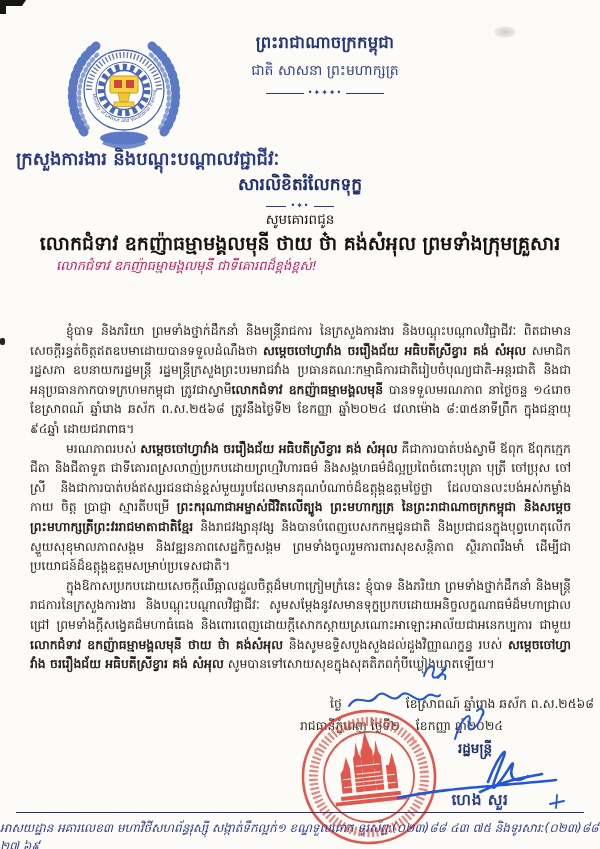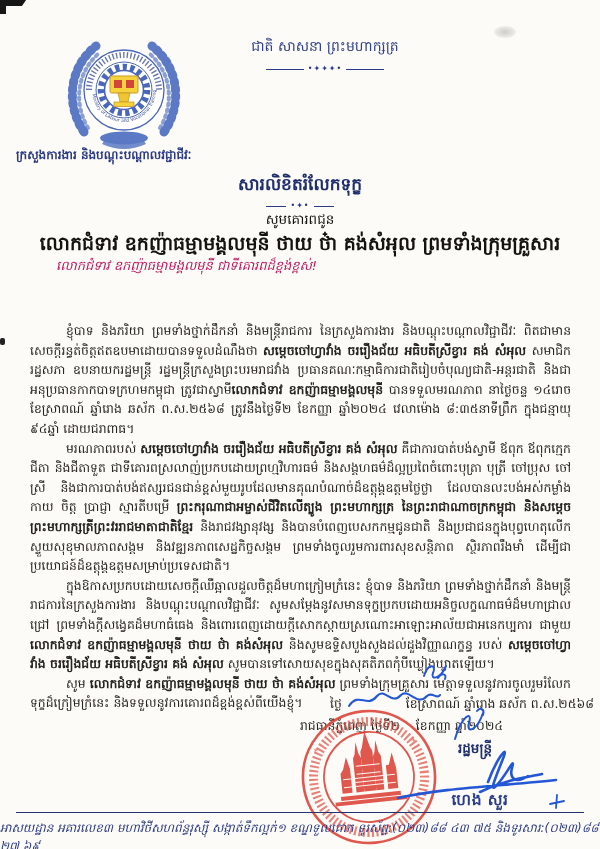--- a/index.html
+++ b/index.html
@@ -8,21 +8,21 @@
   .abs{position:absolute;}
   .center{text-align:center;}
   .b{font-weight:bold;}
 
   
   .kingdom-line{font-size:16.5px;font-weight:bold;color:#253578;letter-spacing:.2px;}
   .motto-line{font-size:14px;color:#32418a;margin-top:5px;}
   .ornament{display:flex;align-items:center;justify-content:center;gap:4px;color:#2b3a86;margin-top:7px;}
   .ornament .bar{height:1px;background:#2b3a86;flex:0 0 38px;}
   .ornament .mid{font-size:8px;line-height:8px;letter-spacing:1px;}
-  .ministry-line{font-size:12px;font-weight:bold;color:#2b3a86;}
+  .ministry-line{font-size:18px;font-weight:bold;color:#2b3a86;}
   .doc-title{font-size:17px;font-weight:bold;color:#1f2e6e;}
 
   
   .sal1{font-size:13.5px;font-weight:normal;color:#15130f;}
   .sal2{font-size:19px;font-weight:bold;color:#15130f;}
   .sal3{font-size:13px;font-style:italic;color:#be185d;}
 
   
   .body-block{left:30px;top:277px;width:541px;height:416px;overflow:hidden;
               font-size:12.4px;line-height:19.6px;text-align:justify;color:#262420;margin-top:44px;}
@@ -86,20 +86,21 @@
         <rect x="48" y="44" width="28" height="17" rx="1.5" fill="#f6d23d" stroke="#c9992a" stroke-width="1"></rect>
         <rect x="52" y="48" width="8" height="8" fill="#d0463a"></rect>
         <rect x="64" y="48" width="8" height="8" fill="#d0463a"></rect>
         <path d="M56,61 L68,61 L66,70 L58,70 Z" fill="#f1c532" stroke="#c9992a" stroke-width=".8"></path>
         <rect x="52" y="70" width="20" height="4.5" fill="#f6d23d" stroke="#c9992a" stroke-width=".8"></rect>
       </g>
     </svg>
   </div>
 
   <div class="abs center" style="left:200px;top:32px;width:250px;">
+    <div class="kingdom-line">ព្រះរាជាណាចក្រកម្ពុជា</div>
     <div class="motto-line">ជាតិ សាសនា ព្រះមហាក្សត្រ</div>
     <div class="ornament">
       <span class="bar"></span>
         <span class="mid">•✦✦✦•</span>
         <span class="bar"></span>
     </div>
   </div>
 
   <div class="abs ministry-line" style="left:16px;top:147px;">ក្រសួងការងារ និងបណ្ដុះបណ្ដាលវជ្ជាជីវៈ</div>
 
@@ -113,21 +114,20 @@
   </div>
 
   <div class="abs center sal1" style="left:150px;top:211px;width:300px;">សូមគោរពជូន</div>
   <div class="abs center sal2" style="left:20px;top:231px;width:560px;">លោកជំទាវ ឧកញ៉ាធម្មាមង្គលមុនី ថាយ ថ៎ា គង់សំអុល ព្រមទាំងក្រុមគ្រួសារ</div>
   <div class="abs sal3" style="left:56px;top:257px;">លោកជំទាវ ឧកញ៉ាធម្មាមង្គលមុនី ជាទីគោរពដ៏ខ្ពង់ខ្ពស់!</div>
 
   <div class="abs body-block">
       <p class="para"><span>ខ្ញុំបាទ និងភរិយា ព្រមទាំងថ្នាក់ដឹកនាំ និងមន្ត្រីរាជការ នៃក្រសួងការងារ និងបណ្ដុះបណ្ដាលវិជ្ជាជីវៈ ពិតជាមានសេចក្ដីរន្ធត់ចិត្តឥតឧបមាដោយបានទទួលដំណឹងថា </span><span class="b">សម្ដេចចៅហ្វាវាំង ចររឿងជ័យ អធិបតីស្រីខ្វារ គង់ សំអុល</span><span> សមាជិករដ្ឋសភា ឧបនាយករដ្ឋមន្ត្រី រដ្ឋមន្ត្រីក្រសួងព្រះបរមរាជវាំង ប្រធានគណៈកម្មាធិការជាតិរៀបចំបុណ្យជាតិ-អន្តរជាតិ និងជាអនុប្រធានកាកបាទក្រហមកម្ពុជា ត្រូវជាស្វាមី</span><span class="b">លោកជំទាវ ឧកញ៉ាធម្មាមង្គលមុនី</span><span> បានទទួលមរណភាព នាថ្ងៃចន្ទ ១៤រោច ខែស្រាពណ៍ ឆ្នាំរោង ឆស័ក ព.ស.២៥៦៨ ត្រូវនឹងថ្ងៃទី២ ខែកញ្ញា ឆ្នាំ២០២៤ វេលាម៉ោង ៨:៣៥នាទីព្រឹក ក្នុងជន្មាយុ ៩៤ឆ្នាំ ដោយជរាពាធ។</span></p>
       <p class="para"><span>មរណភាពរបស់ </span><span class="b">សម្ដេចចៅហ្វាវាំង ចររឿងជ័យ អធិបតីស្រីខ្វារ គង់ សំអុល</span><span> គឺជាការបាត់បង់ស្វាមី ឪពុក ឪពុកក្មេក ជីតា និងជីតាទួត ជាទីគោរពស្រលាញ់ប្រកបដោយព្រហ្មវិហារធម៌ និងសង្គហធម៌ដ៏ល្អប្រពៃចំពោះបុត្រា បុត្រី ចៅប្រុស ចៅស្រី និងជាការបាត់បង់ឥស្សរជនជាន់ខ្ពស់មួយរូបដែលមានគុណបំណាច់ដ៏ឧត្ដុង្គឧត្ដមថ្លៃថ្លា ដែលបានលះបង់អស់កម្លាំងកាយ ចិត្ត ប្រាជ្ញា ស្មារតីបម្រើ </span><span class="b">ព្រះករុណាជាអម្ចាស់ជីវិតលើត្បូង ព្រះមហាក្សត្រ នៃព្រះរាជាណាចក្រកម្ពុជា និងសម្ដេចព្រះមហាក្សត្រីព្រះវររាជមាតាជាតិខ្មែរ</span><span> និងរាជវង្សានុវង្ស និងបានបំពេញបេសកកម្មជូនជាតិ និងប្រជាជនក្នុងបុព្វហេតុលើកស្ទួយសុខុមាលភាពសង្គម និងវឌ្ឍនភាពសេដ្ឋកិច្ចសង្គម ព្រមទាំងចូលរួមការពារសុខសន្តិភាព ស្ថិរភាពរឹងមាំ ដើម្បីជាប្រយោជន៍ដ៏ឧត្ដុង្គឧត្ដមសម្រាប់ប្រទេសជាតិ។</span></p>
       <p class="para"><span>ក្នុងឱកាសប្រកបដោយសេចក្ដីឈឺឆ្អាលដួលចិត្តដ៏មហាក្រៀមក្រំនេះ ខ្ញុំបាទ និងភរិយា ព្រមទាំងថ្នាក់ដឹកនាំ និងមន្ត្រីរាជការនៃក្រសួងការងារ និងបណ្ដុះបណ្ដាលវិជ្ជាជីវៈ សូមសម្ដែងនូវសមានទុក្ខប្រកបដោយអនិច្ចលក្ខណាធម៌ដ៏មហាជ្រាលជ្រៅ ព្រមទាំងក្ដីសង្វេគដ៏មហាធំធេង និងពោរពេញដោយក្ដីសោកស្ដាយស្រណោះអាឡោះអាល័យជាអនេកប្បការ ជាមួយ </span><span class="b">លោកជំទាវ ឧកញ៉ាធម្មាមង្គលមុនី ថាយ ថ៎ា គង់សំអុល</span><span> និងសូមឧទ្ទិសបួងសួងដល់ដួងវិញ្ញាណក្ខន្ធ របស់ </span><span class="b">សម្ដេចចៅហ្វាវាំង ចររឿងជ័យ អធិបតីស្រីខ្វារ គង់ សំអុល</span><span> សូមបានទៅសោយសុខក្នុងសុគតិភពកុំបីឃ្លៀងឃ្លាតឡើយ។</span></p>
-      <p class="para"><span>សូម </span><span class="b">លោកជំទាវ ឧកញ៉ាធម្មាមង្គលមុនី ថាយ ថ៎ា គង់សំអុល</span><span> ព្រមទាំងក្រុមគ្រួសារ មេត្តាទទួលនូវការចូលរួមរំលែកទុក្ខដ៏ក្រៀមក្រំនេះ និងទទួលនូវការគោរពដ៏ខ្ពង់ខ្ពស់ពីយើងខ្ញុំ។</span></p>
     </div>
 
   <div class="abs date-line" style="left:330px;top:696px;">
     <span>ថ្ងៃ</span><span class="gap" style="width:64px;"></span><span>ខែស្រាពណ៍ ឆ្នាំរោង ឆស័ក ព.ស.២៥៦៨</span>
   </div>
   <div class="abs date-line" style="left:300px;top:718px;">
     <span>រាជធានីភ្នំពេញ ថ្ងៃទី២</span><span class="gap" style="width:16px;"></span><span>ខែកញ្ញា ឆ្នាំ២០២៤</span>
   </div>
 
   <div class="abs center minister-title" style="left:420px;top:740px;width:110px;">រដ្ឋមន្ត្រី</div>

